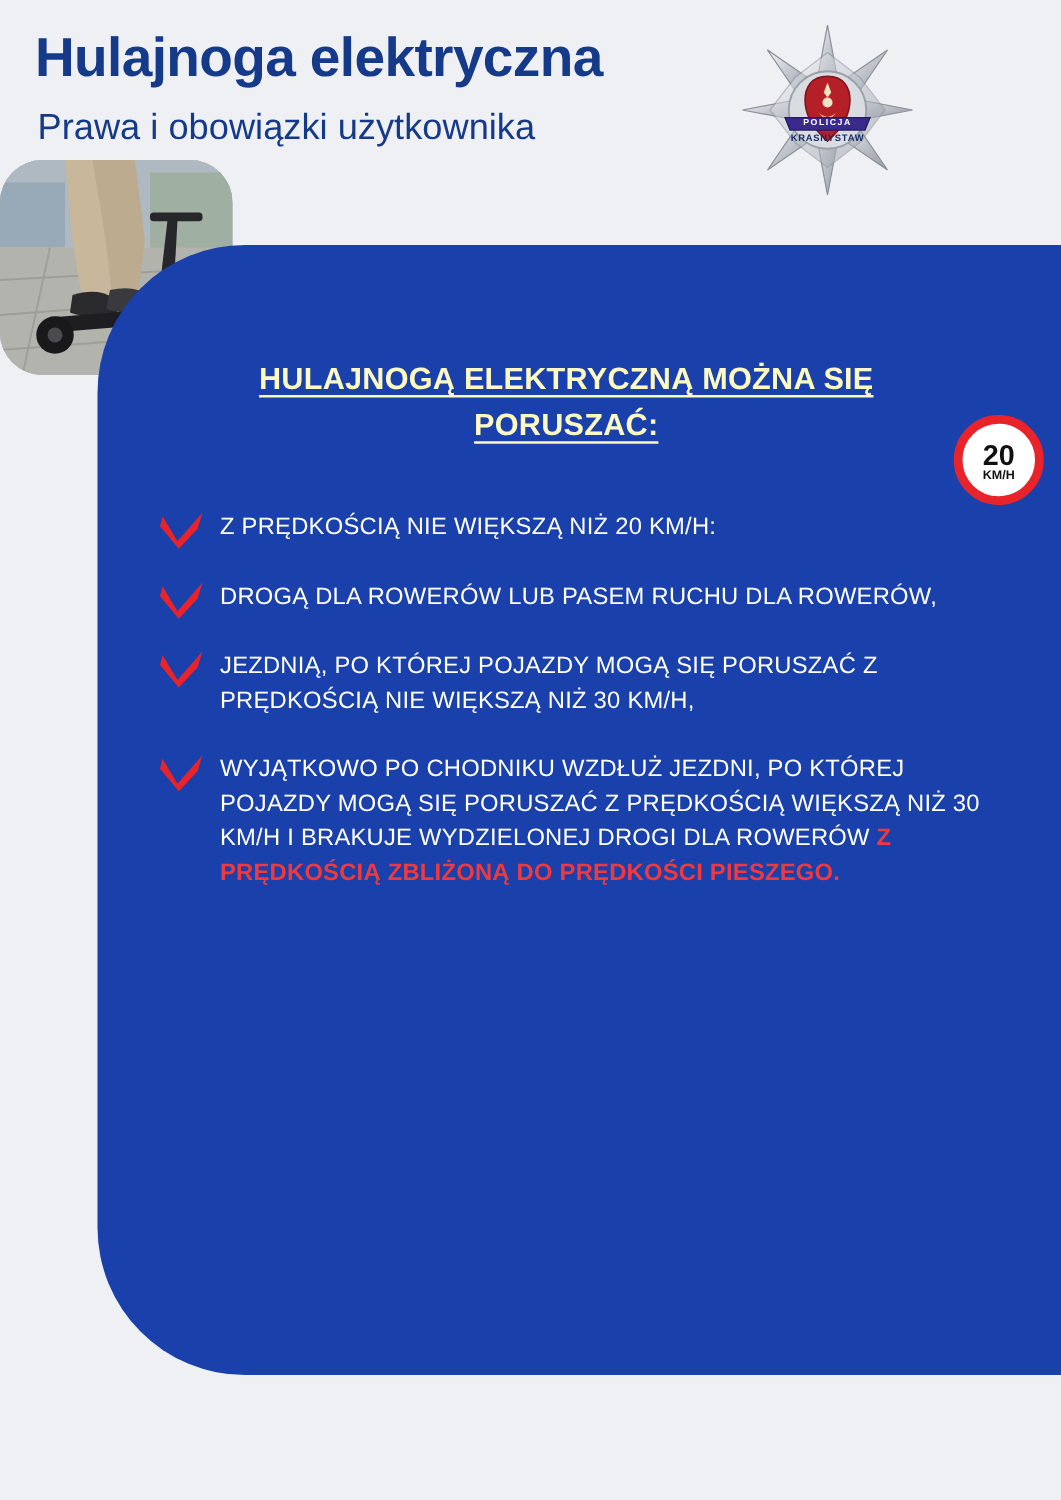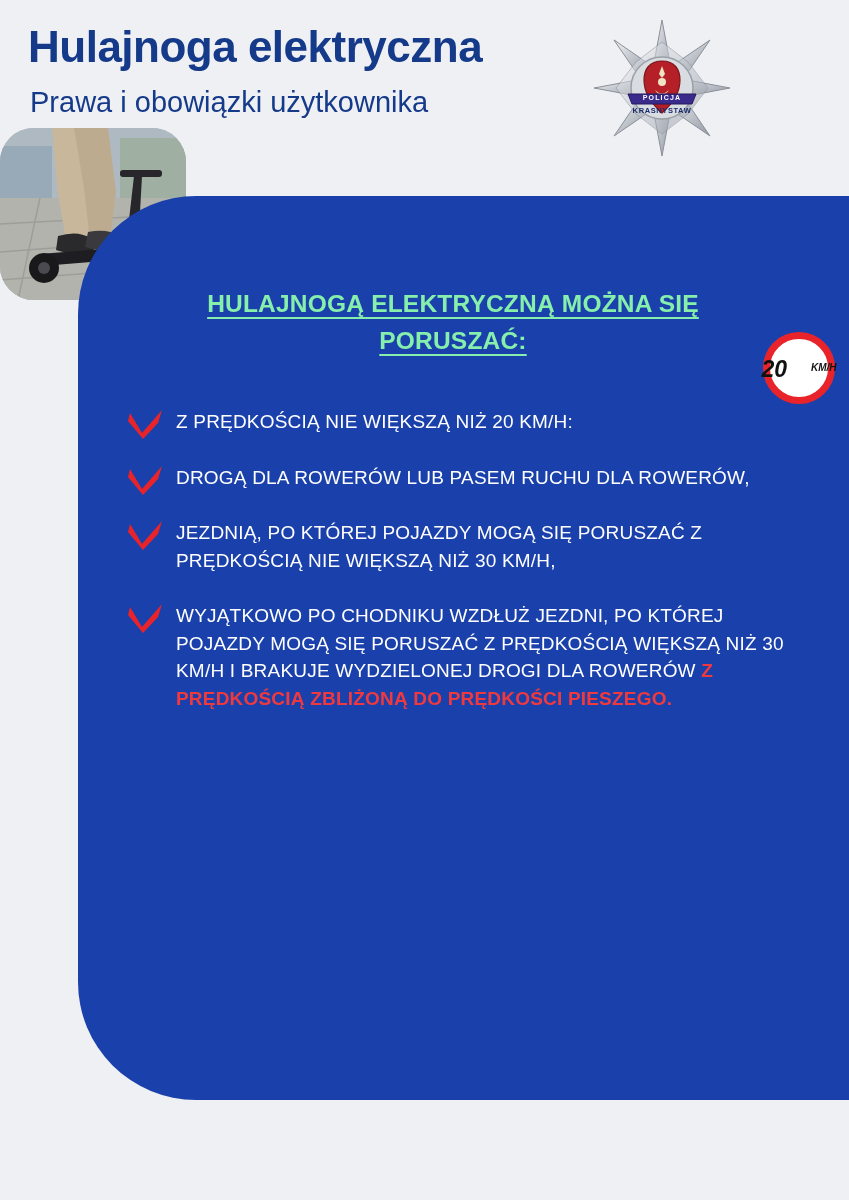--- a/index.html
+++ b/index.html
@@ -77,59 +77,57 @@
     border-bottom-left-radius: 118px;
     border-top-right-radius: 0px;
     border-bottom-right-radius: 0px;
   }
   .panel-heading {
     position: absolute;
     left: 60px;
     top: 90px;
     width: 630px;
     text-align: center;
-    color: #86efac;
+    color: #fef9c3;
     font-size: 24.5px;
     font-weight: bold;
     line-height: 1.5;
     text-decoration: underline;
     text-underline-offset: 5px;
     letter-spacing: 0.2px;
   }
 
   
   .speed-sign {
     position: absolute;
     right: 14px;
     top: 136px;
     width: 72px;
     height: 72px;
     border-radius: 50%;
     background: #ffffff;
     border: 7px solid #e8242a;
     box-sizing: border-box;
     display: flex;
-    flex-direction: row;
+    flex-direction: column;
     align-items: center;
     justify-content: center;
     line-height: 1;
-    font-style: italic;
   }
   .speed-num {
     font-size: 23px;
     font-weight: bold;
     color: #111111;
     margin-top: 2px;
   }
   .speed-unit {
     font-size: 10px;
     font-weight: bold;
     color: #111111;
     margin-top: 0;
-    padding-left: 24px;
   }
 
   
   .list {
     position: absolute;
     left: 50px;
     top: 212px;
     width: 660px;
   }
   .item {

